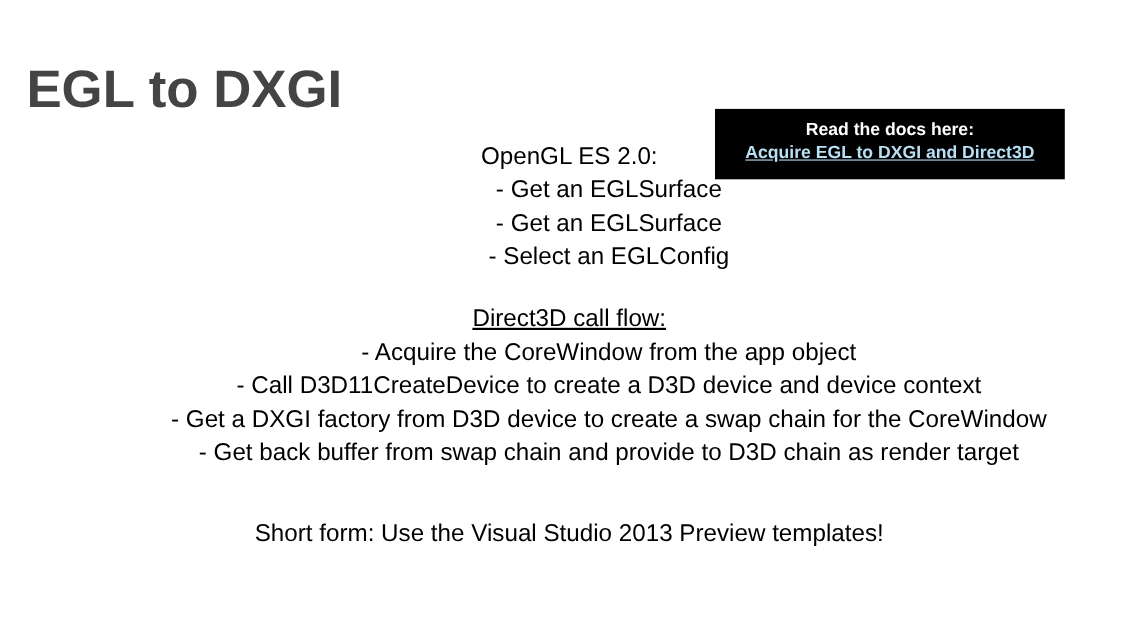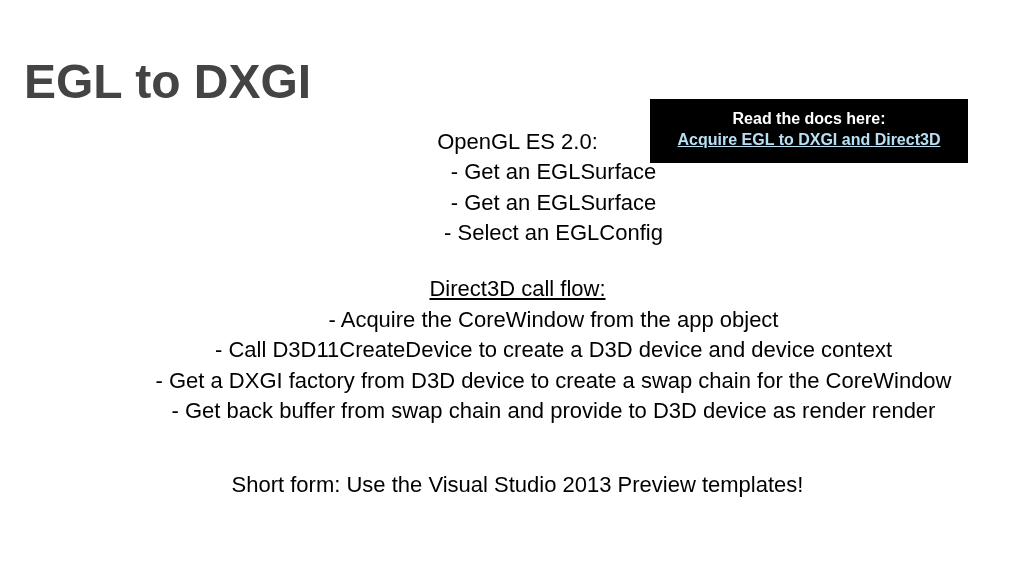--- a/index.html
+++ b/index.html
@@ -80,21 +80,21 @@
 
     <div class="section-heading">OpenGL ES 2.0:</div>
     <div class="bullet">- Get an EGLSurface</div>
     <div class="bullet">- Get an EGLSurface</div>
     <div class="bullet">- Select an EGLConfig</div>
 
     <div class="section-heading section2">Direct3D call flow:</div>
     <div class="bullet">- Acquire the CoreWindow from the app object</div>
     <div class="bullet">- Call D3D11CreateDevice to create a D3D device and device context</div>
     <div class="bullet">- Get a DXGI factory from D3D device to create a swap chain for the CoreWindow</div>
-    <div class="bullet">- Get back buffer from swap chain and provide to D3D device as render render</div>
+    <div class="bullet">- Get back buffer from swap chain and provide to D3D chain as render target</div>
 
     <div class="shortform">Short form: Use the Visual Studio 2013 Preview templates!</div>
 
   </div>
 
   <div class="callout">
     <div>Read the docs here:</div>
     <a>Acquire EGL to DXGI and Direct3D</a>
   </div>
 

